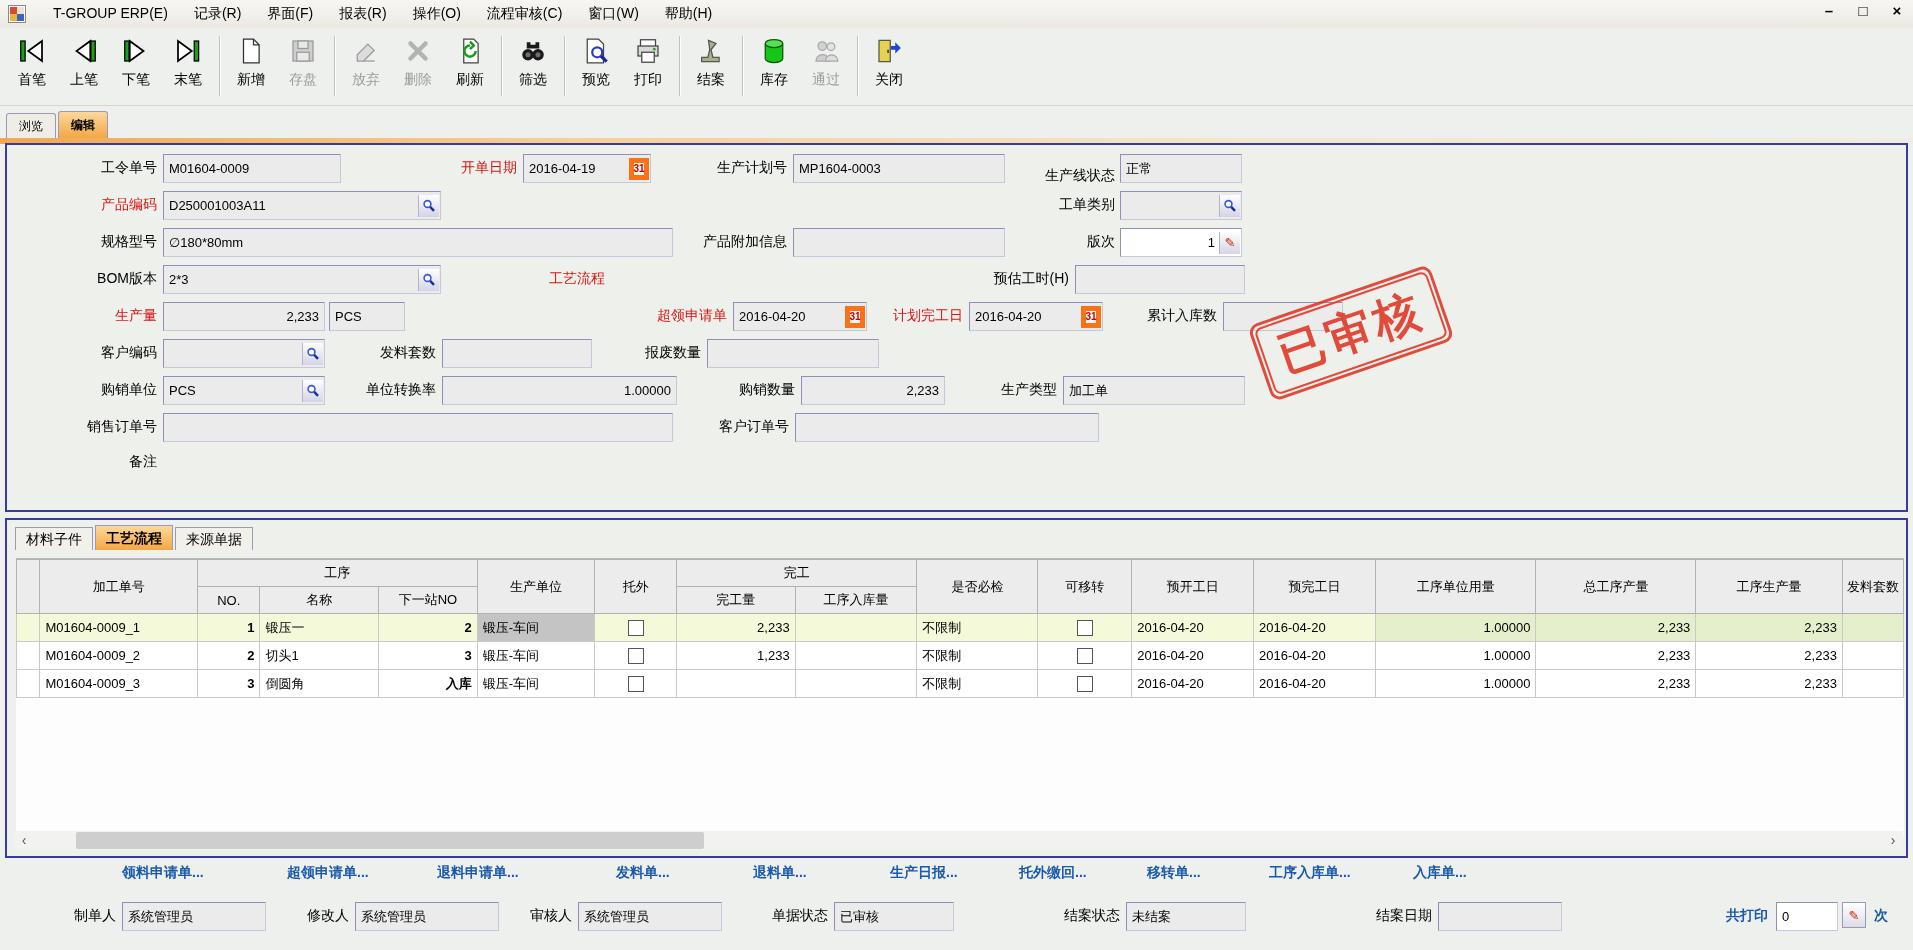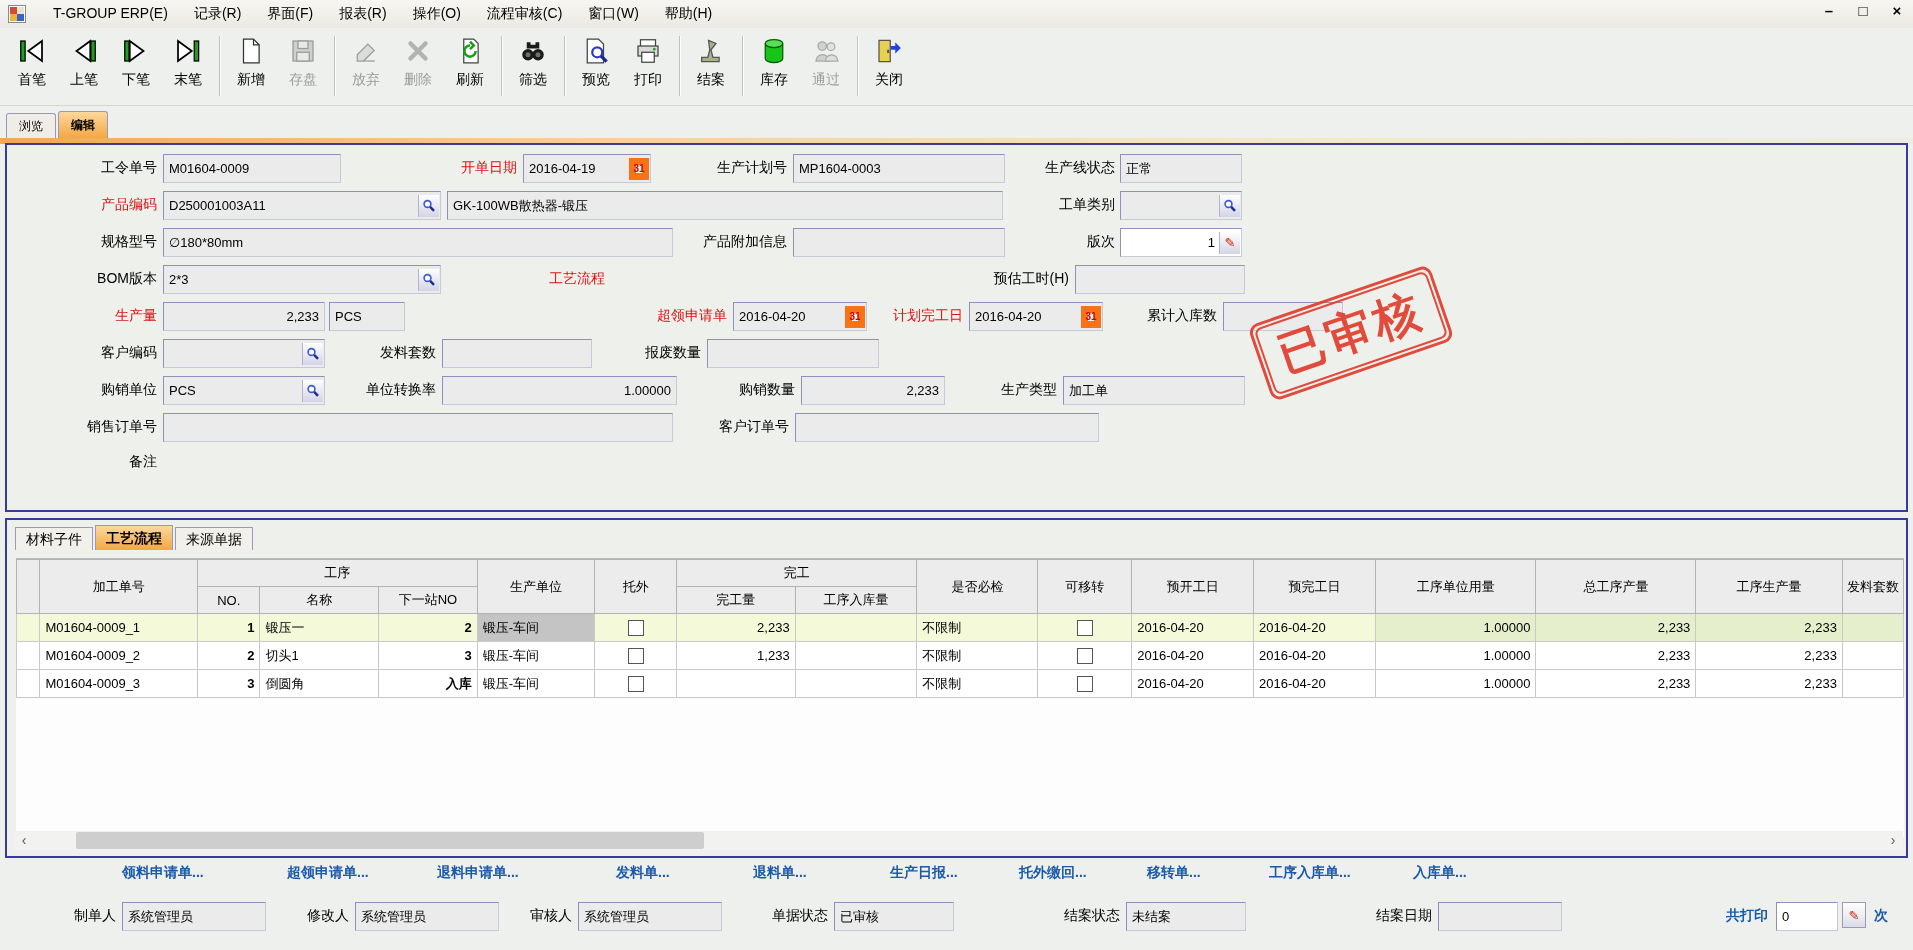--- a/index.html
+++ b/index.html
@@ -36,21 +36,21 @@
   
   .lbl{position:absolute;height:26px;line-height:26px;font-size:14px;text-align:right;white-space:nowrap;}
   .red{color:#d91414;}
   .inp{position:absolute;height:29px;box-sizing:border-box;background:#ebebeb;display:flex;align-items:center;
        border:1px solid;border-color:#8f8fbe #c8c8da #c8c8da #8f8fbe;font-size:13px;padding:0 5px;overflow:hidden;white-space:nowrap;}
   .inp .v{flex:1;overflow:hidden;}
   .inp.white{background:#fff;}
   .inp.num .v{text-align:right;}
   .lkbtn{width:20px;height:22px;margin:-1px -4px -1px 4px;flex:0 0 20px;background:linear-gradient(#fefefe,#d4d4e6);
          border-left:1px solid #b3b3cc;display:flex;align-items:center;justify-content:center;}
-  .calbtn{width:20px;height:22px;margin:-1px -4px -1px 4px;flex:0 0 20px;background:#f4f4f2;border:7px solid #f97316;
+  .calbtn{width:20px;height:22px;margin:-1px -4px -1px 4px;flex:0 0 20px;background:#f4f4f2;border:5px solid #f97316;
           box-sizing:border-box;color:#c40000;font-size:10px;font-weight:bold;display:flex;align-items:center;justify-content:center;}
   .pen{color:#cc2200;font-size:13px;}
   .remark{position:absolute;left:156px;top:446px;width:1080px;height:58px;background:#fff;
           border:2px solid #4a4aa8;box-sizing:border-box;}
   .caret{position:absolute;left:5px;top:4px;width:1px;height:16px;background:#000;}
   .vscr{position:absolute;right:2px;top:2px;bottom:2px;width:15px;display:flex;flex-direction:column;
         justify-content:space-between;align-items:center;color:#b9b9b9;font-size:10px;}
   
   .stamp{position:absolute;left:1248px;top:148px;transform:rotate(-19deg);opacity:.9;}
   .stamp-out{border:3px solid #e03a2a;border-radius:10px;padding:2px;}
@@ -250,37 +250,34 @@
       </div>
     <span class="lbl red" style="left:400px;top:9px;width:110px">开单日期</span>
     <div class="inp" style="left:516px;top:9px;width:128px">
         <span class="v">2016-04-19</span>
         <span class="calbtn">31</span>
       </div>
     <span class="lbl" style="left:660px;top:9px;width:120px">生产计划号</span>
     <div class="inp" style="left:786px;top:9px;width:212px">
         <span class="v">MP1604-0003</span>
       </div>
-    <span class="lbl" style="left:1000px;top:9px;width:108px">生产线状态</span>
+    <span class="lbl" style="left:1000px;top:17px;width:108px">生产线状态</span>
     <div class="inp" style="left:1113px;top:9px;width:122px">
         <span class="v">正常</span>
       </div>
 
     <span class="lbl red" style="left:20px;top:46px;width:130px">产品编码</span>
     <div class="inp" style="left:156px;top:46px;width:278px">
         <span class="v">D250001003A11</span>
         <span class="lkbtn">
           <svg width="14" height="14" viewBox="0 0 14 14">
             <circle cx="5.5" cy="5" r="3.4" fill="#fff" stroke="#3a57d8" stroke-width="1.6"></circle>
             <line x1="8.2" y1="7.8" x2="12" y2="11.8" stroke="#16309a" stroke-width="2.4"></line>
           </svg>
         </span>
-      </div>
-    <div class="inp" style="left:440px;top:46px;width:556px">
-        <span class="v">GK-100WB散热器-锻压</span>
       </div>
     <span class="lbl" style="left:1000px;top:46px;width:108px">工单类别</span>
     <div class="inp" style="left:1113px;top:46px;width:122px">
         <span class="v"></span>
         <span class="lkbtn">
           <svg width="14" height="14" viewBox="0 0 14 14">
             <circle cx="5.5" cy="5" r="3.4" fill="#fff" stroke="#3a57d8" stroke-width="1.6"></circle>
             <line x1="8.2" y1="7.8" x2="12" y2="11.8" stroke="#16309a" stroke-width="2.4"></line>
           </svg>
         </span>

